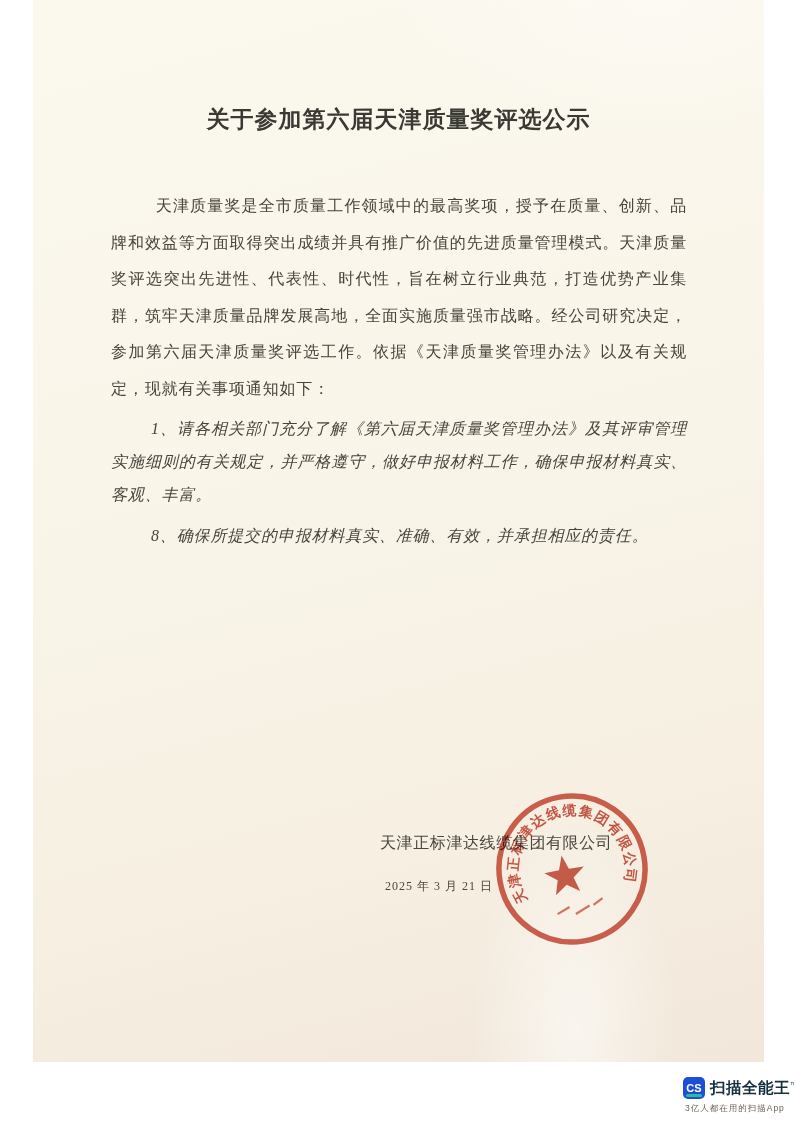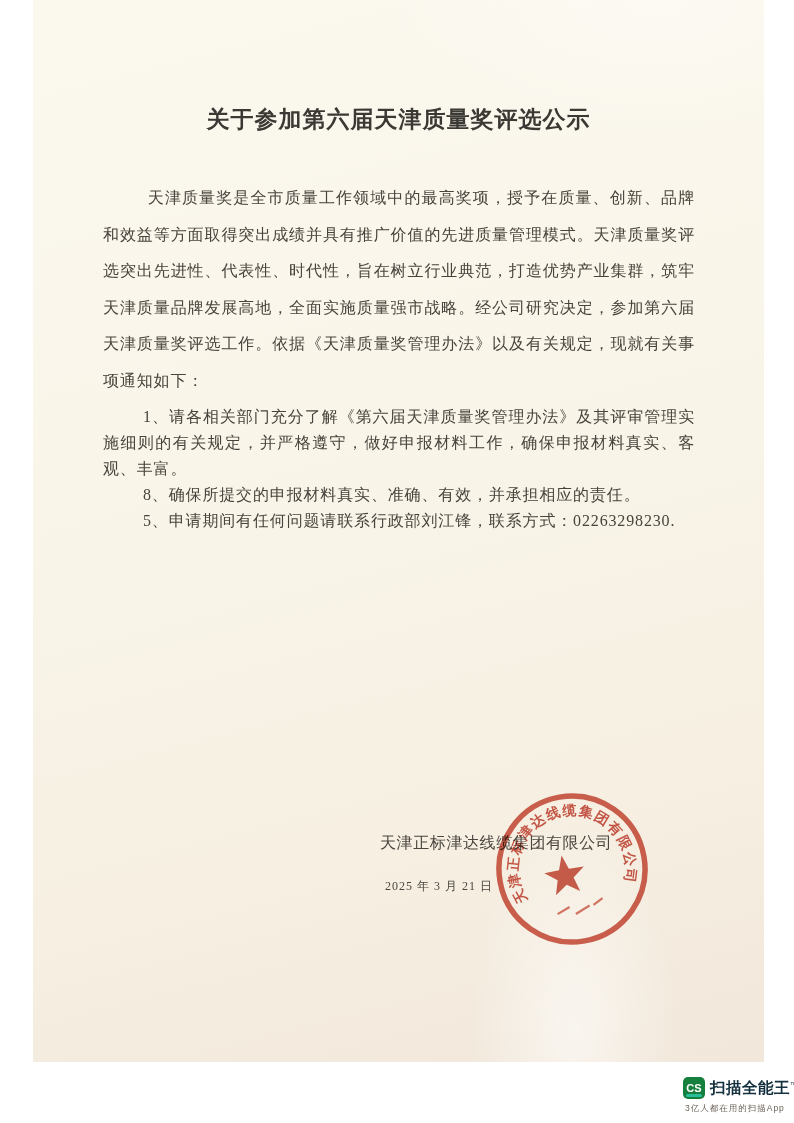--- a/index.html
+++ b/index.html
@@ -23,29 +23,29 @@
 
   .doc-title {
     position: absolute; left: 0; top: 104px; width: 731px;
     text-align: center;
     font-size: 23px; font-weight: 700; letter-spacing: 1px;
     color: #3b3934;
   }
 
   .text-col { position: absolute; left: 70px; width: 592px; }
   .text-col p {
-    margin: 0;
+    margin: 8px;
     font-size: 16px; letter-spacing: 0.85px;
     color: #48443d;
     text-align: justify;
   }
   .intro-block { top: 180px; }
   .intro-block p { line-height: 36.6px; text-indent: 2.8em; }
   .items-block { top: 404px; }
-  .items-block p { line-height: 26px; text-indent: 2.5em; }
+  .items-block p { line-height: 33px; text-indent: 2.5em; font-style: italic; }
 
   .sig-company {
     position: absolute; left: 347px; top: 833px;
     font-size: 16px; letter-spacing: 0.6px; color: #4a463f;
   }
   .sig-date {
     position: absolute; left: 352px; top: 878px;
     font-size: 12px; letter-spacing: 1px; color: #4a463f;
   }
 
@@ -63,21 +63,21 @@
     fill: #c03a2a; fill-opacity: 0.9;
   }
   .seal .star { fill: #bf3b28; fill-opacity: 0.88; }
   .seal .inner-marks { stroke: #c5402c; stroke-width: 2.2; stroke-opacity: 0.75; fill: none; }
 
   
   .wm { position: absolute; left: 683px; top: 1077px; }
   .wm-row { display: flex; align-items: center; }
   .wm-logo {
     width: 22px; height: 22px; border-radius: 5px;
-    background: #15803d; color: #ffffff;
+    background: #1d4ed8; color: #ffffff;
     font-family: "Liberation Sans", sans-serif; font-weight: 700; font-size: 11px;
     display: flex; align-items: center; justify-content: center;
     position: relative; overflow: hidden; flex: 0 0 auto;
   }
   .wm-logo .strip {
     position: absolute; bottom: 2px; left: 3px; right: 3px; height: 3px;
     background: #2abd9a; border-radius: 2px;
   }
   .wm-name {
     margin-left: 5px;
@@ -102,21 +102,20 @@
 
     <div class="doc-title">关于参加第六届天津质量奖评选公示</div>
 
     <div class="text-col intro-block">
       <p>天津质量奖是全市质量工作领域中的最高奖项，授予在质量、创新、品牌和效益等方面取得突出成绩并具有推广价值的先进质量管理模式。天津质量奖评选突出先进性、代表性、时代性，旨在树立行业典范，打造优势产业集群，筑牢天津质量品牌发展高地，全面实施质量强市战略。经公司研究决定，参加第六届天津质量奖评选工作。依据《天津质量奖管理办法》以及有关规定，现就有关事项通知如下：</p>
     </div>
 
     <div class="text-col items-block">
       <p>1、请各相关部门充分了解《第六届天津质量奖管理办法》及其评审管理实施细则的有关规定，并严格遵守，做好申报材料工作，确保申报材料真实、客观、丰富。</p>
       <p>8、确保所提交的申报材料真实、准确、有效，并承担相应的责任。</p>
-      <p>5、申请期间有任何问题请联系行政部刘江锋，联系方式：02263298230.</p>
     </div>
 
     <div class="sig-company">天津正标津达线缆集团有限公司</div>
     <div class="sig-date">2025 年 3 月 21 日</div>
 
     <div class="seal">
       <svg viewBox="0 0 164 164">
         <circle class="ring" cx="82" cy="82" r="73"></circle>
         <path id="sealArc" d="M 31.3 100.5 A 54 54 0 1 1 132.7 100.5" fill="none"></path>
         <text class="ring-text">

